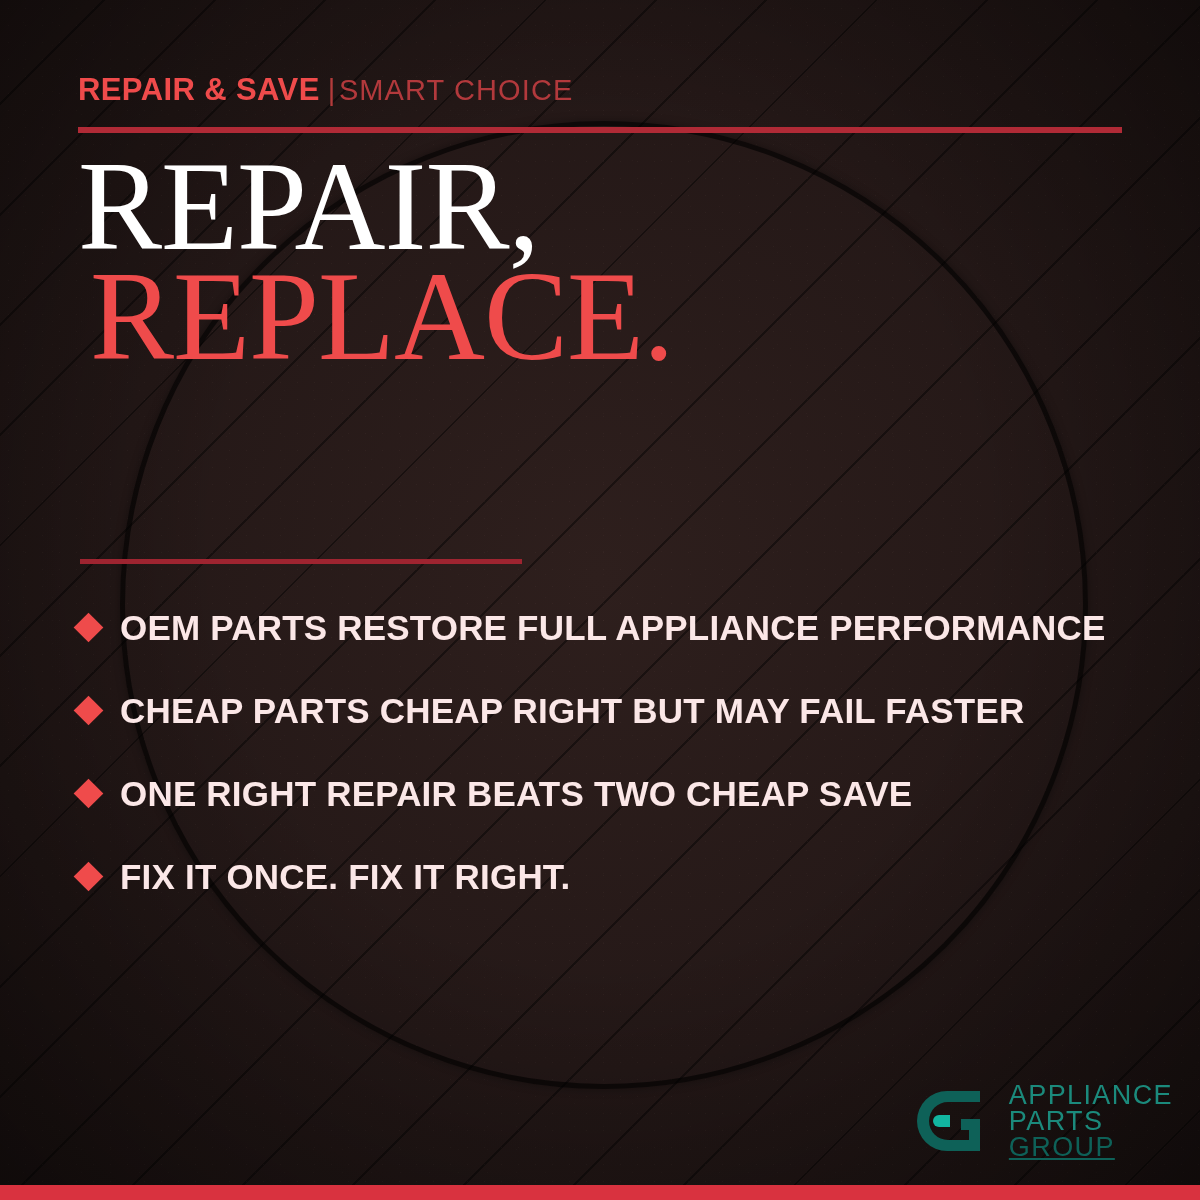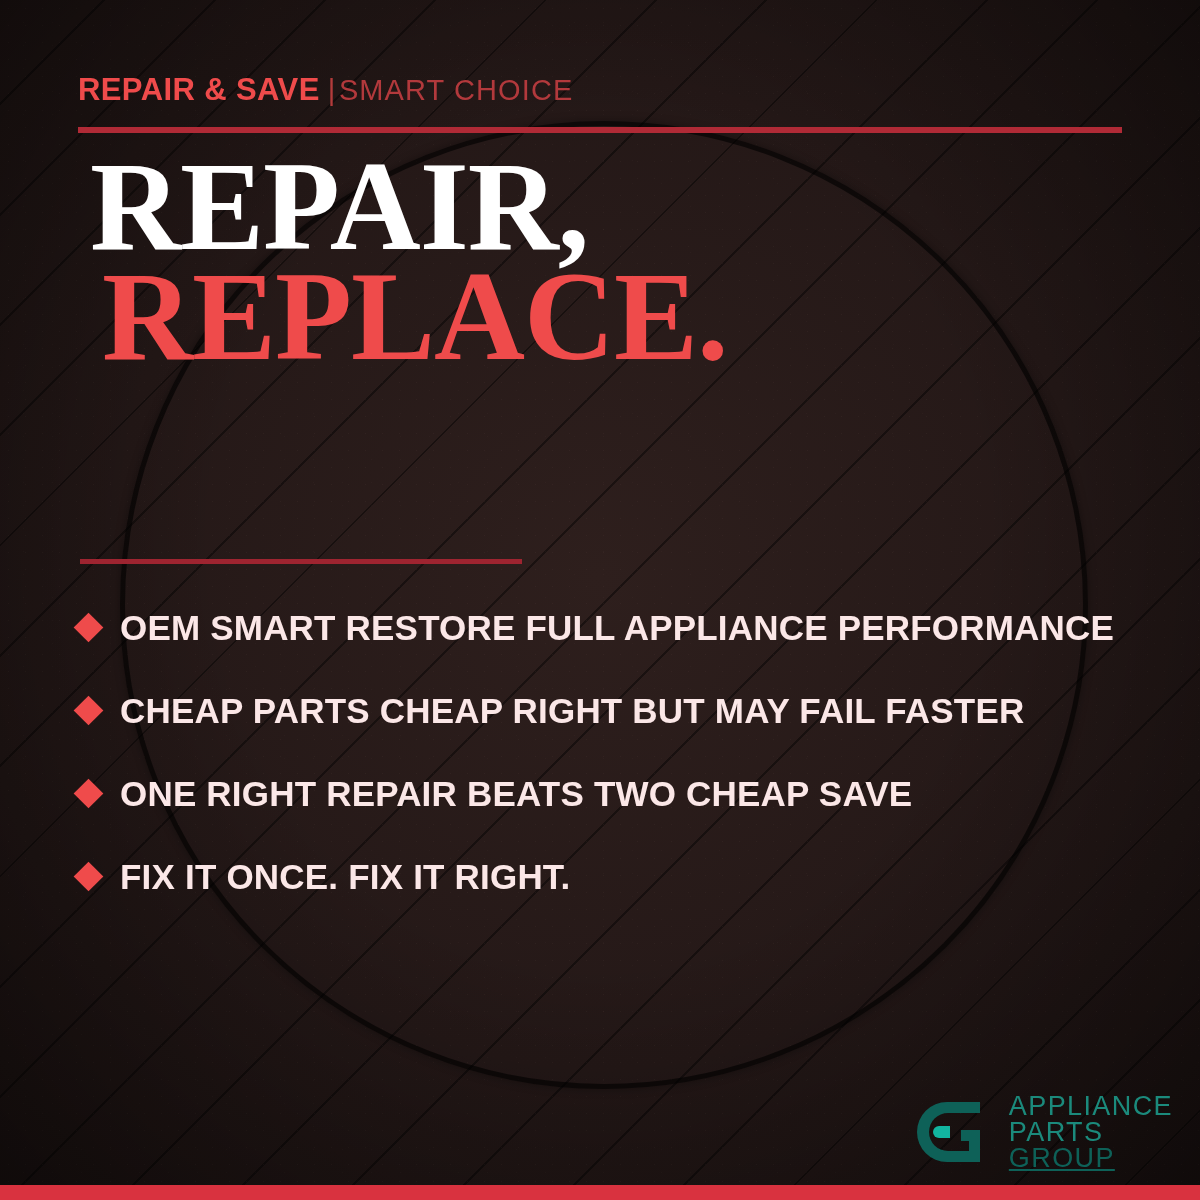--- a/index.html
+++ b/index.html
@@ -104,25 +104,25 @@
     position: absolute;
     left: 78px;
     top: 127px;
     width: 1044px;
     height: 6px;
     background: #b02a36;
   }
 
   .headline {
     position: absolute;
-    left: 90px;
+    left: 78px;
     top: 152px;
     width: 1060px;
     font-family: "Liberation Serif", serif;
-    font-weight: bold;
+    font-weight: normal;
     font-size: 126px;
     line-height: 110px;
     letter-spacing: -1px;
   }
   .headline .l1,
   .headline .l2 { color: #ffffff; display: block; }
   .headline .l3 { color: #ef4b4b; display: block; }
   .headline .l3 { padding-left: 12px; }
 
   .rule-mid {
@@ -159,21 +159,21 @@
     font-size: 35px;
     letter-spacing: .2px;
     color: #fbe7e7;
     white-space: nowrap;
   }
 
   
   .logo {
     position: absolute;
     right: 27px;
-    bottom: 29px;
+    bottom: 40px;
     display: flex;
     align-items: center;
     gap: 26px;
   }
   .logo-mark {
     position: relative;
     width: 66px;
     height: 66px;
   }
   .logo-mark svg { display: block; }
@@ -222,21 +222,21 @@
     <div class="headline">
       <span class="l1">REPAIR,</span>
       <span class="l3">REPLACE.</span>
     </div>
 
     <div class="rule-mid"></div>
 
     <div class="bullets">
       <div class="bullet">
         <span class="diamond"></span>
-        <span class="btext">OEM SMART RESTORE FULL APPLIANCE PERFORMANCE</span>
+        <span class="btext">OEM PARTS RESTORE FULL APPLIANCE PERFORMANCE</span>
       </div>
       <div class="bullet">
         <span class="diamond"></span>
         <span class="btext">CHEAP PARTS CHEAP RIGHT BUT MAY FAIL FASTER</span>
       </div>
       <div class="bullet">
         <span class="diamond"></span>
         <span class="btext">ONE RIGHT REPAIR BEATS TWO CHEAP SAVE</span>
       </div>
       <div class="bullet">

